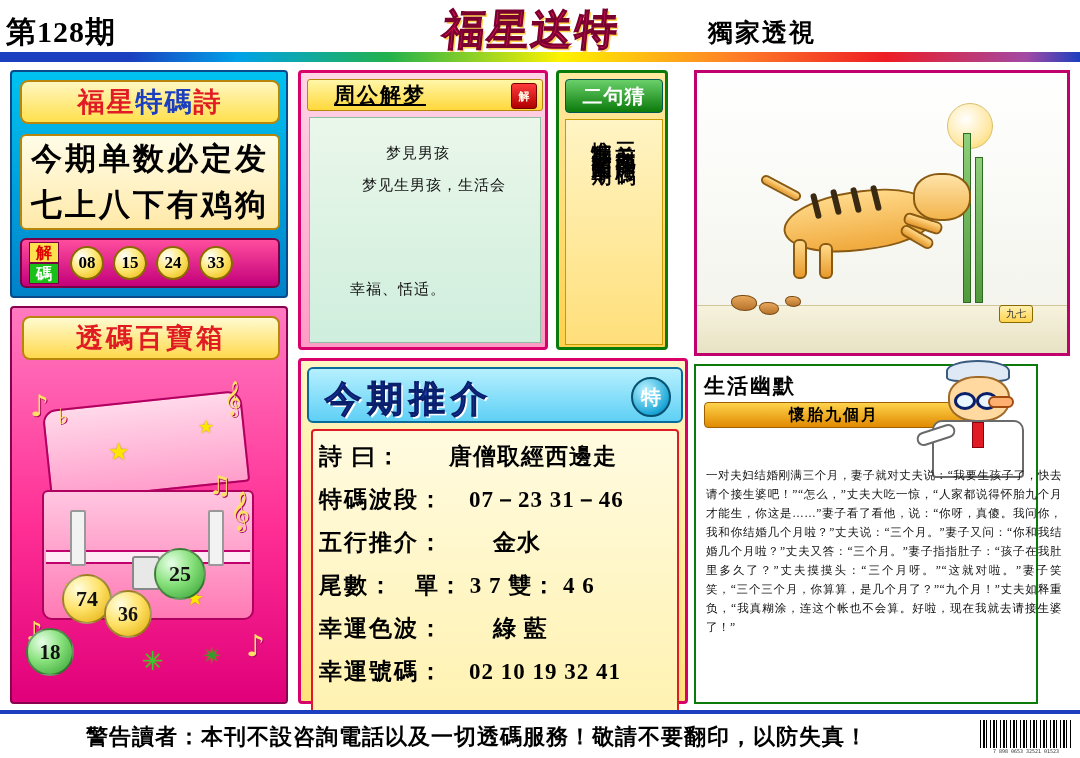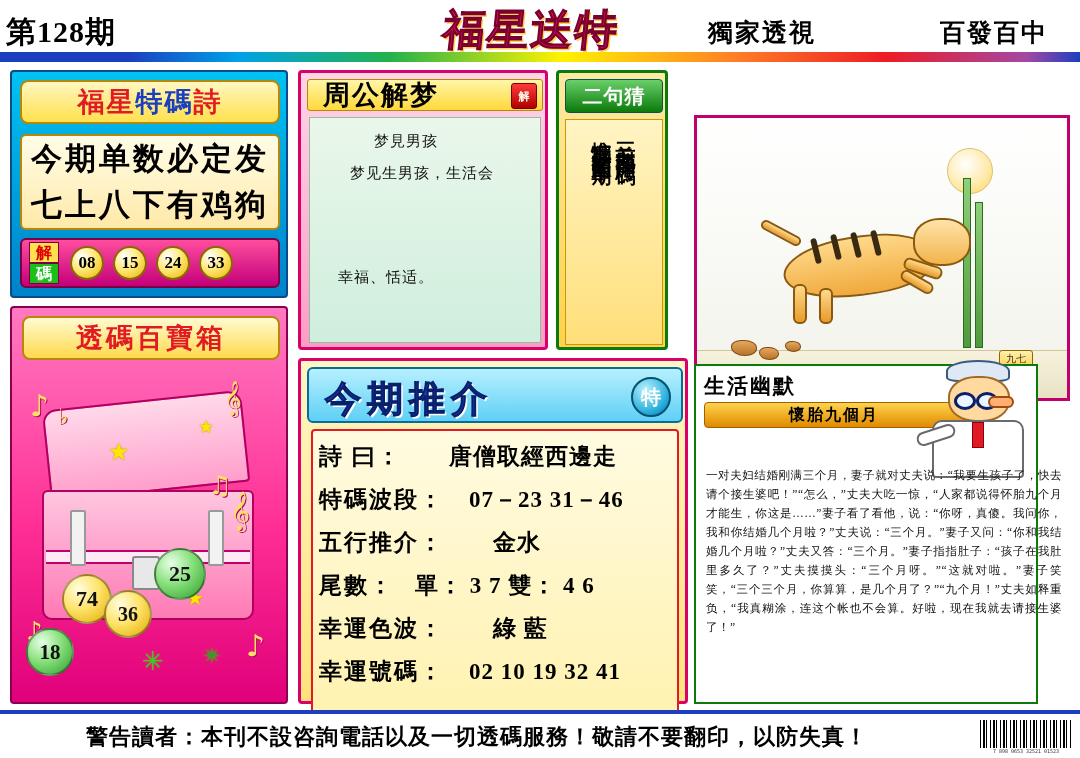--- a/index.html
+++ b/index.html
@@ -195,37 +195,37 @@
     background: linear-gradient(#ffd5e6, #ff9cc6);
     border: 3px solid #d8006b; border-radius: 4px;
   }
   .dream-head {
     position: absolute; left: 6px; top: 6px; width: 236px; height: 32px;
     background: linear-gradient(#fff6a8, #ffd83b);
     border: 1px solid #b8860b; border-radius: 3px;
     display: flex; align-items: center;
   }
   .dream-head .t {
-    font-family: "Liberation Serif", serif; font-weight: bold; font-size: 27px;
-    color: #000; margin-left: 15px; letter-spacing: 2px;
+    font-family: "Liberation Serif", serif; font-weight: bold; font-size: 21px;
+    color: #000; margin-left: 26px; letter-spacing: 2px; text-decoration: underline;
   }
   .dream-stamp {
     position: absolute; right: 5px; top: 3px; width: 26px; height: 26px;
     background: linear-gradient(#ff3b3b, #b00000);
     border: 1px solid #700; border-radius: 3px;
     color: #ffe; font-size: 11px; font-weight: bold;
     display: flex; align-items: center; justify-content: center;
   }
   .dream-inner {
     position: absolute; left: 8px; top: 44px; width: 232px; height: 226px;
     background: linear-gradient(#eaf7ea, #cfeedd);
     border: 1px solid #8fbfa0;
   }
   .dream-inner p {
-    margin: 0; font-family: Liberation Serif, serif; font-size: 15px; color: #111;
+    margin: 12px; font-family: Liberation Serif, serif; font-size: 15px; color: #111;
     letter-spacing: 1px;
   }
   .dl1 { position: absolute; left: 64px; top: 14px; }
   .dl2 { position: absolute; left: 40px; top: 46px; }
   .dl3 { position: absolute; left: 28px; top: 150px; }
 
   .two-guess {
     position: absolute; left: 258px; top: 0; width: 112px; height: 280px;
     background: linear-gradient(#ffe9a0, #ffd14d);
     border: 3px solid #0a7a0a; border-radius: 4px;
@@ -293,21 +293,20 @@
   .rec-row.first .lab { width: 130px; }
   .rec-row.first .val { color: #000; }
   .v-center { text-align: center; }
 
   
   .right-col { position: absolute; left: 694px; top: 8px; width: 376px; height: 634px; }
   .tiger-panel {
     position: absolute; left: 0; top: 0; width: 376px; height: 286px;
     background: linear-gradient(#ffffff, #f2f2ea);
     border: 3px solid #c0006c;
-    margin-top: 45px;
   }
   .sun {
     position: absolute; right: 74px; top: 30px; width: 46px; height: 46px;
     border-radius: 50%;
     background: radial-gradient(circle at 40% 35%, #ffffff, #ffe9a8 60%, #ffd34d);
     border: 1px solid #d8c070;
   }
   .ground {
     position: absolute; left: 0; bottom: 0; width: 100%; height: 48px;
     background: linear-gradient(#f6f2dd, #e8e2c4);
@@ -444,21 +443,20 @@
 <body>
 
 <div id="page">
 
   <div class="header">
     <div class="issue">第128期</div>
     <div class="masthead">
       <span>福星送特</span>
     </div>
     <div class="hdr-right1">獨家透視</div>
-    <div class="hdr-right2">百發百中</div>
   </div>
   <div class="rainbow"></div>
 
   <div class="body-area">
 
     <div class="left-col">
 
       <div class="panel-blue">
         <div class="title-plate">
           <span class="tp-c1">福星</span>

